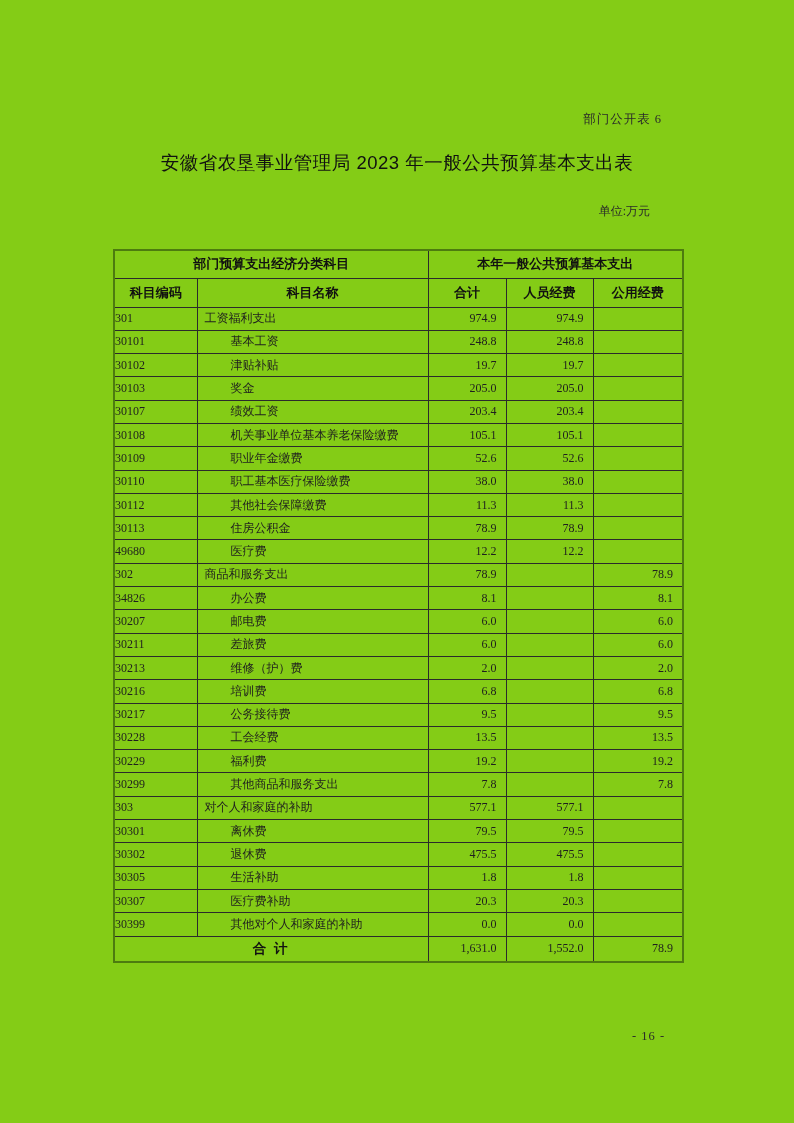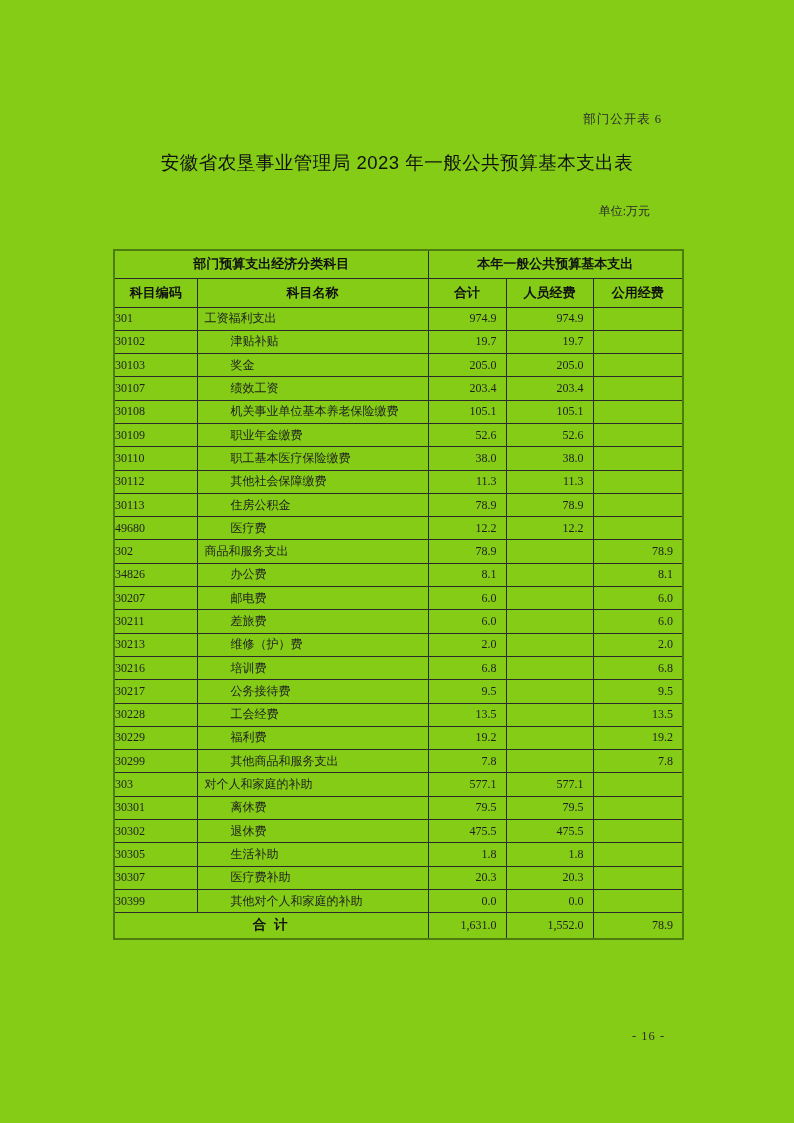--- a/index.html
+++ b/index.html
@@ -123,20 +123,27 @@
     <tbody>
 
     <tr>
     <td class="code">301</td>
     <td class="name">工资福利支出</td>
     <td class="num">974.9</td>
     <td class="num">974.9</td>
     <td class="num"></td>
   </tr>
         <tr>
+    <td class="code">30101</td>
+    <td class="name indent">基本工资</td>
+    <td class="num">248.8</td>
+    <td class="num">248.8</td>
+    <td class="num"></td>
+  </tr>
+        <tr>
     <td class="code">30102</td>
     <td class="name indent">津贴补贴</td>
     <td class="num">19.7</td>
     <td class="num">19.7</td>
     <td class="num"></td>
   </tr>
         <tr>
     <td class="code">30103</td>
     <td class="name indent">奖金</td>
     <td class="num">205.0</td>

